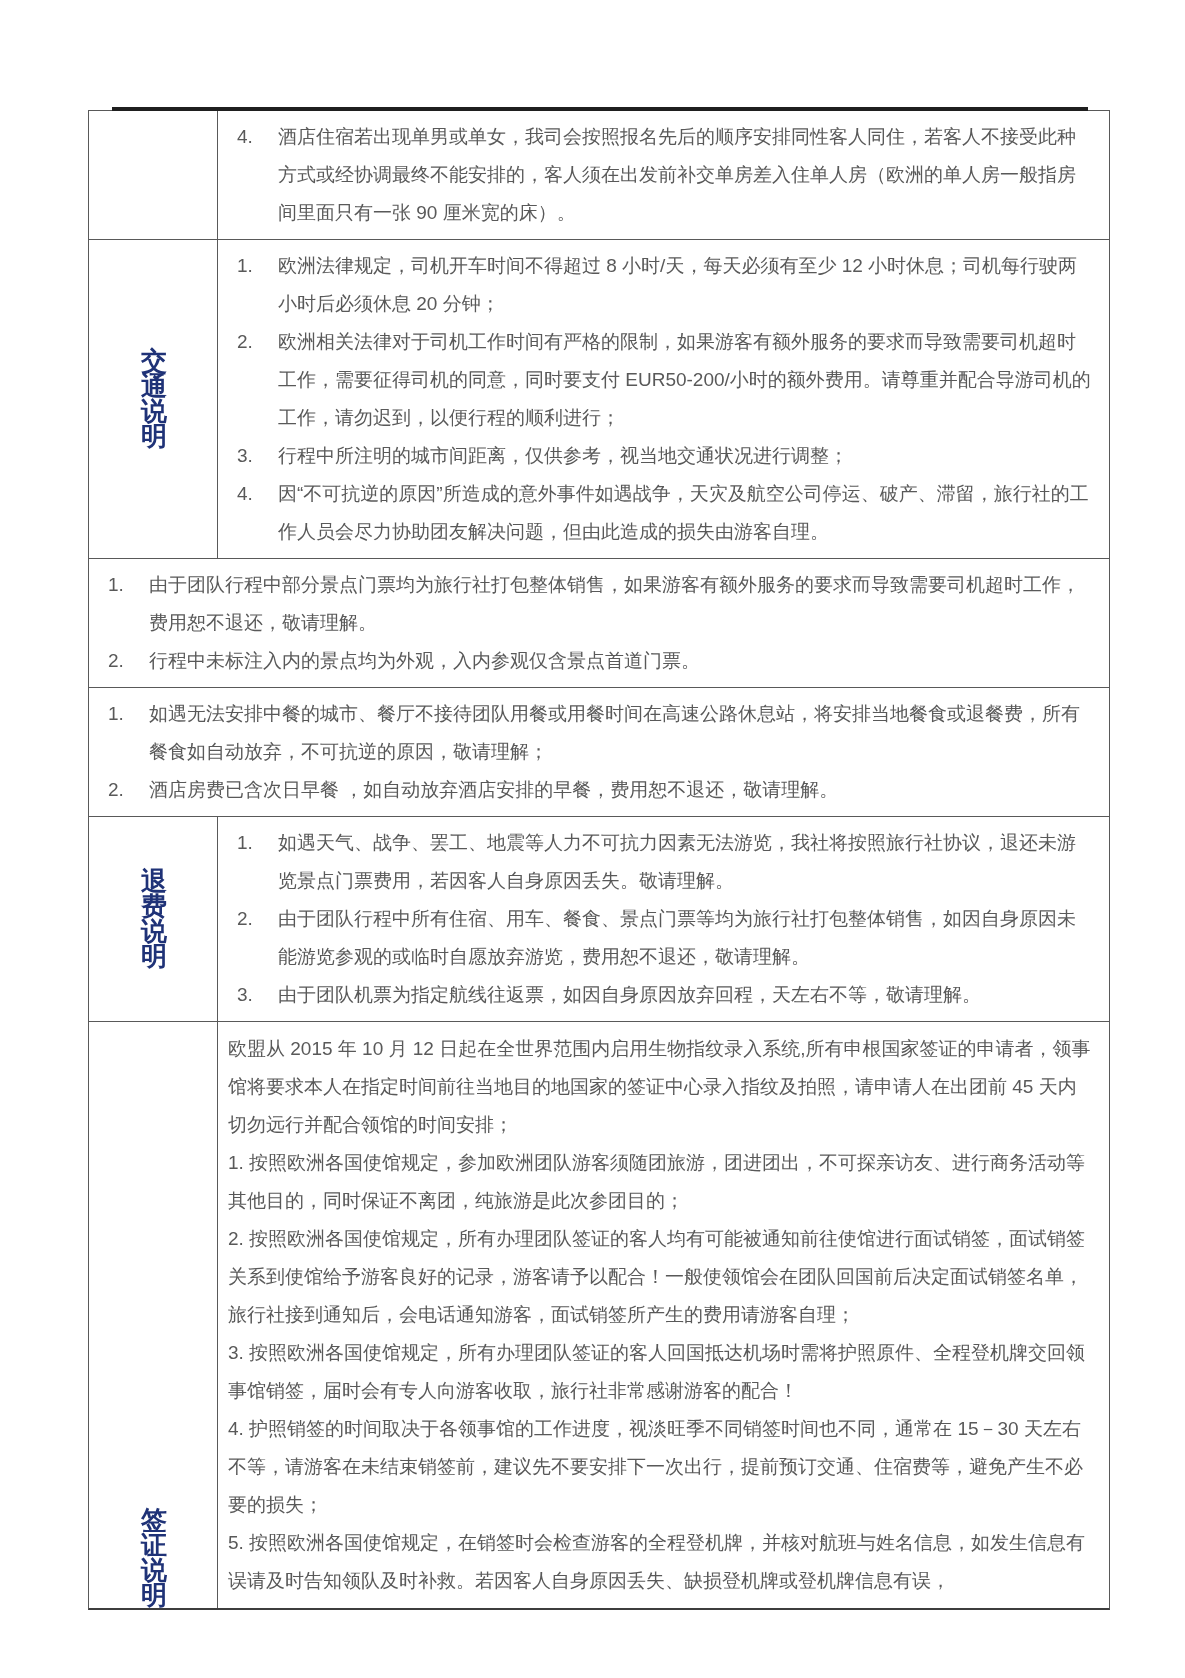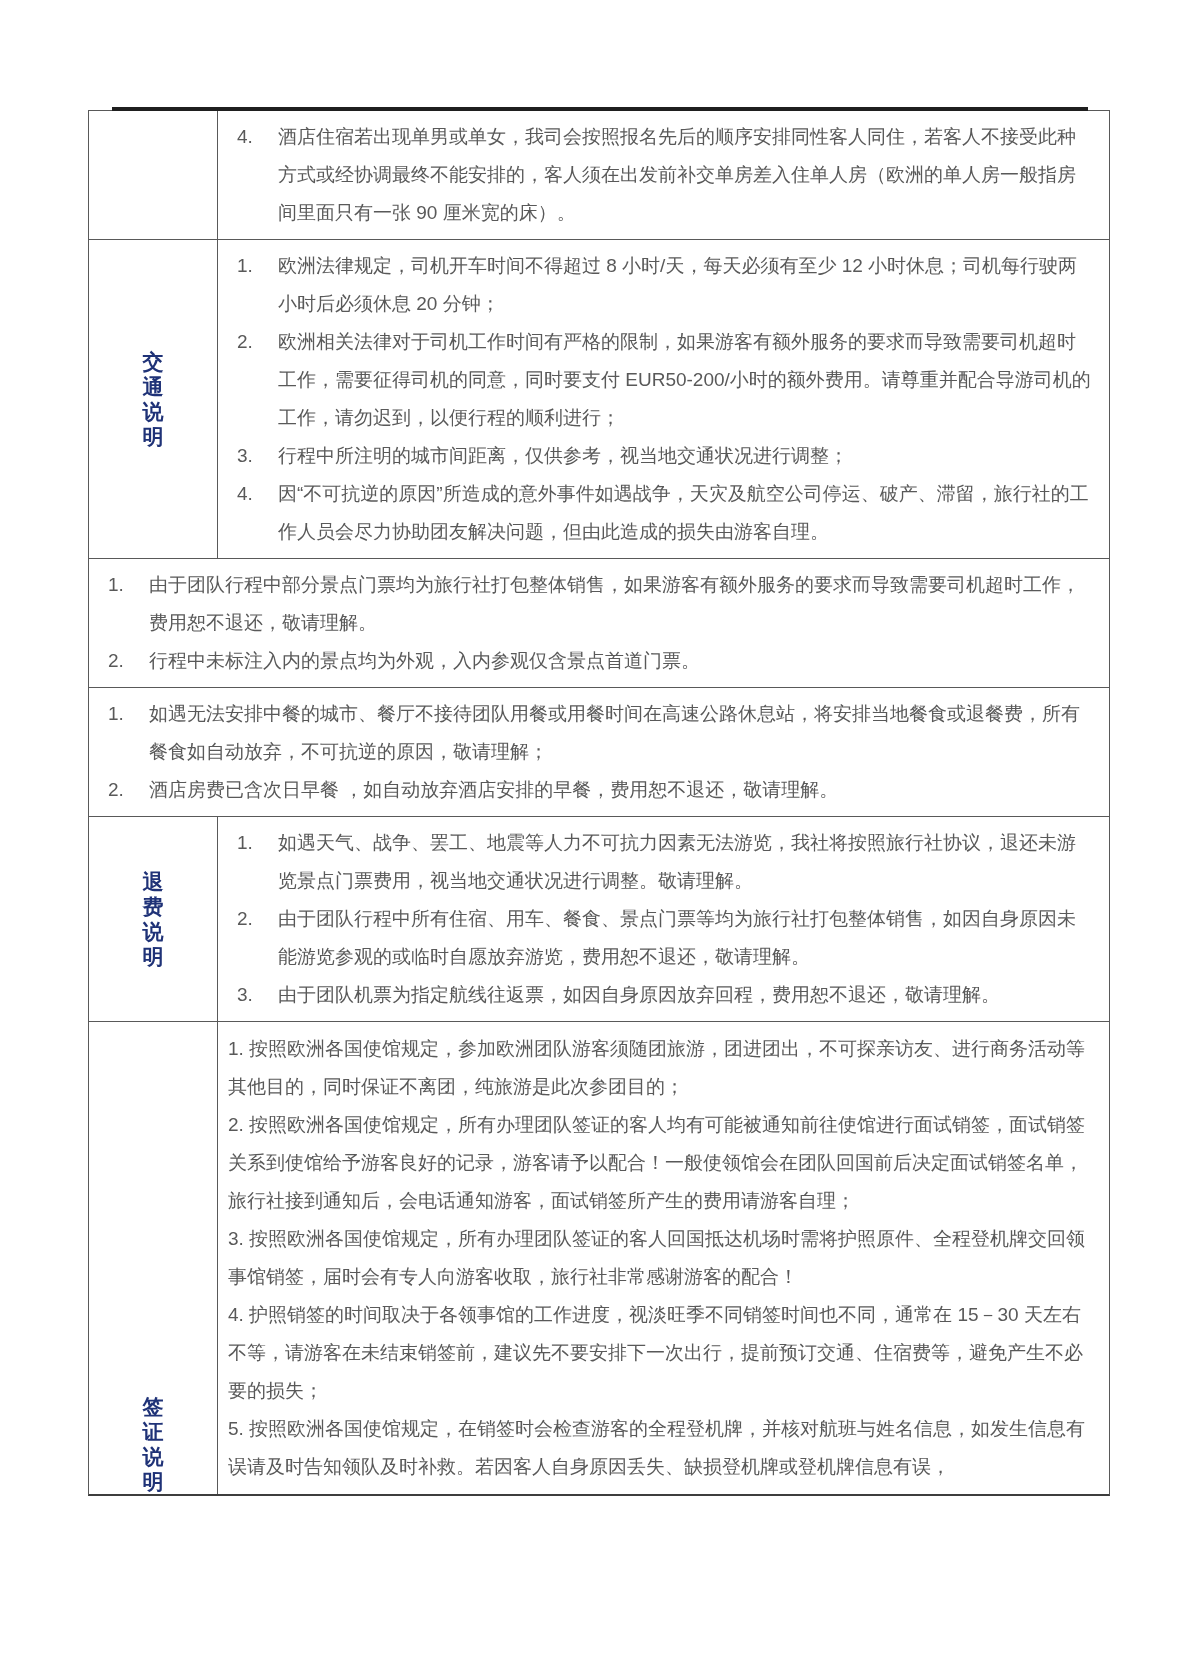--- a/index.html
+++ b/index.html
@@ -35,21 +35,21 @@
   .row + .row{border-top:1px solid var(--border);}
   .label-cell{
     flex:0 0 129px;
     box-sizing:border-box;
     border-right:1px solid var(--border);
     display:flex;align-items:center;justify-content:center;
   }
   .label-cell.top-align{align-items:flex-end;padding-top:10px;}
   .row-label{
     width:24px;
-    font-size:21px;line-height:25px;font-weight:bold;
+    font-size:26px;line-height:25px;font-weight:bold;
     color:var(--accent);
     text-align:center;
     word-break:break-all;
   }
   .content-cell{
     flex:1;
     box-sizing:border-box;
     font-size:19px;line-height:38px;
     padding:7px 18px 7px 0;
   }
@@ -126,38 +126,39 @@
       </div>
     </div>
 
     <div class="row">
       <div class="label-cell">
         <div class="row-label">退费说明</div>
       </div>
       <div class="content-cell">
         <div class="item">
           <span class="num">1.</span>
-          <span class="txt">如遇天气、战争、罢工、地震等人力不可抗力因素无法游览，我社将按照旅行社协议，退还未游览景点门票费用，视当地交通状况进行调整。敬请理解。</span>
+          <span class="txt">如遇天气、战争、罢工、地震等人力不可抗力因素无法游览，我社将按照旅行社协议，退还未游览景点门票费用，若因客人自身原因丢失。敬请理解。</span>
         </div>
         <div class="item">
           <span class="num">2.</span>
           <span class="txt">由于团队行程中所有住宿、用车、餐食、景点门票等均为旅行社打包整体销售，如因自身原因未能游览参观的或临时自愿放弃游览，费用恕不退还，敬请理解。</span>
         </div>
         <div class="item">
           <span class="num">3.</span>
-          <span class="txt">由于团队机票为指定航线往返票，如因自身原因放弃回程，费用恕不退还，敬请理解。</span>
+          <span class="txt">由于团队机票为指定航线往返票，如因自身原因放弃回程，天左右不等，敬请理解。</span>
         </div>
       </div>
     </div>
 
     <div class="row">
       <div class="label-cell top-align">
         <div class="row-label">签证说明</div>
       </div>
       <div class="content-cell paras">
+        <p class="para">欧盟从 2015 年 10 月 12 日起在全世界范围内启用生物指纹录入系统,所有申根国家签证的申请者，领事馆将要求本人在指定时间前往当地目的地国家的签证中心录入指纹及拍照，请申请人在出团前 45 天内切勿远行并配合领馆的时间安排；</p>
         <p class="para">1. 按照欧洲各国使馆规定，参加欧洲团队游客须随团旅游，团进团出，不可探亲访友、进行商务活动等其他目的，同时保证不离团，纯旅游是此次参团目的；</p>
         <p class="para">2. 按照欧洲各国使馆规定，所有办理团队签证的客人均有可能被通知前往使馆进行面试销签，面试销签关系到使馆给予游客良好的记录，游客请予以配合！一般使领馆会在团队回国前后决定面试销签名单，旅行社接到通知后，会电话通知游客，面试销签所产生的费用请游客自理；</p>
         <p class="para">3. 按照欧洲各国使馆规定，所有办理团队签证的客人回国抵达机场时需将护照原件、全程登机牌交回领事馆销签，届时会有专人向游客收取，旅行社非常感谢游客的配合！</p>
         <p class="para">4. 护照销签的时间取决于各领事馆的工作进度，视淡旺季不同销签时间也不同，通常在 15－30 天左右不等，请游客在未结束销签前，建议先不要安排下一次出行，提前预订交通、住宿费等，避免产生不必要的损失；</p>
         <p class="para">5. 按照欧洲各国使馆规定，在销签时会检查游客的全程登机牌，并核对航班与姓名信息，如发生信息有误请及时告知领队及时补救。若因客人自身原因丢失、缺损登机牌或登机牌信息有误，</p>
       </div>
     </div>
 
   </div>
 </div>

